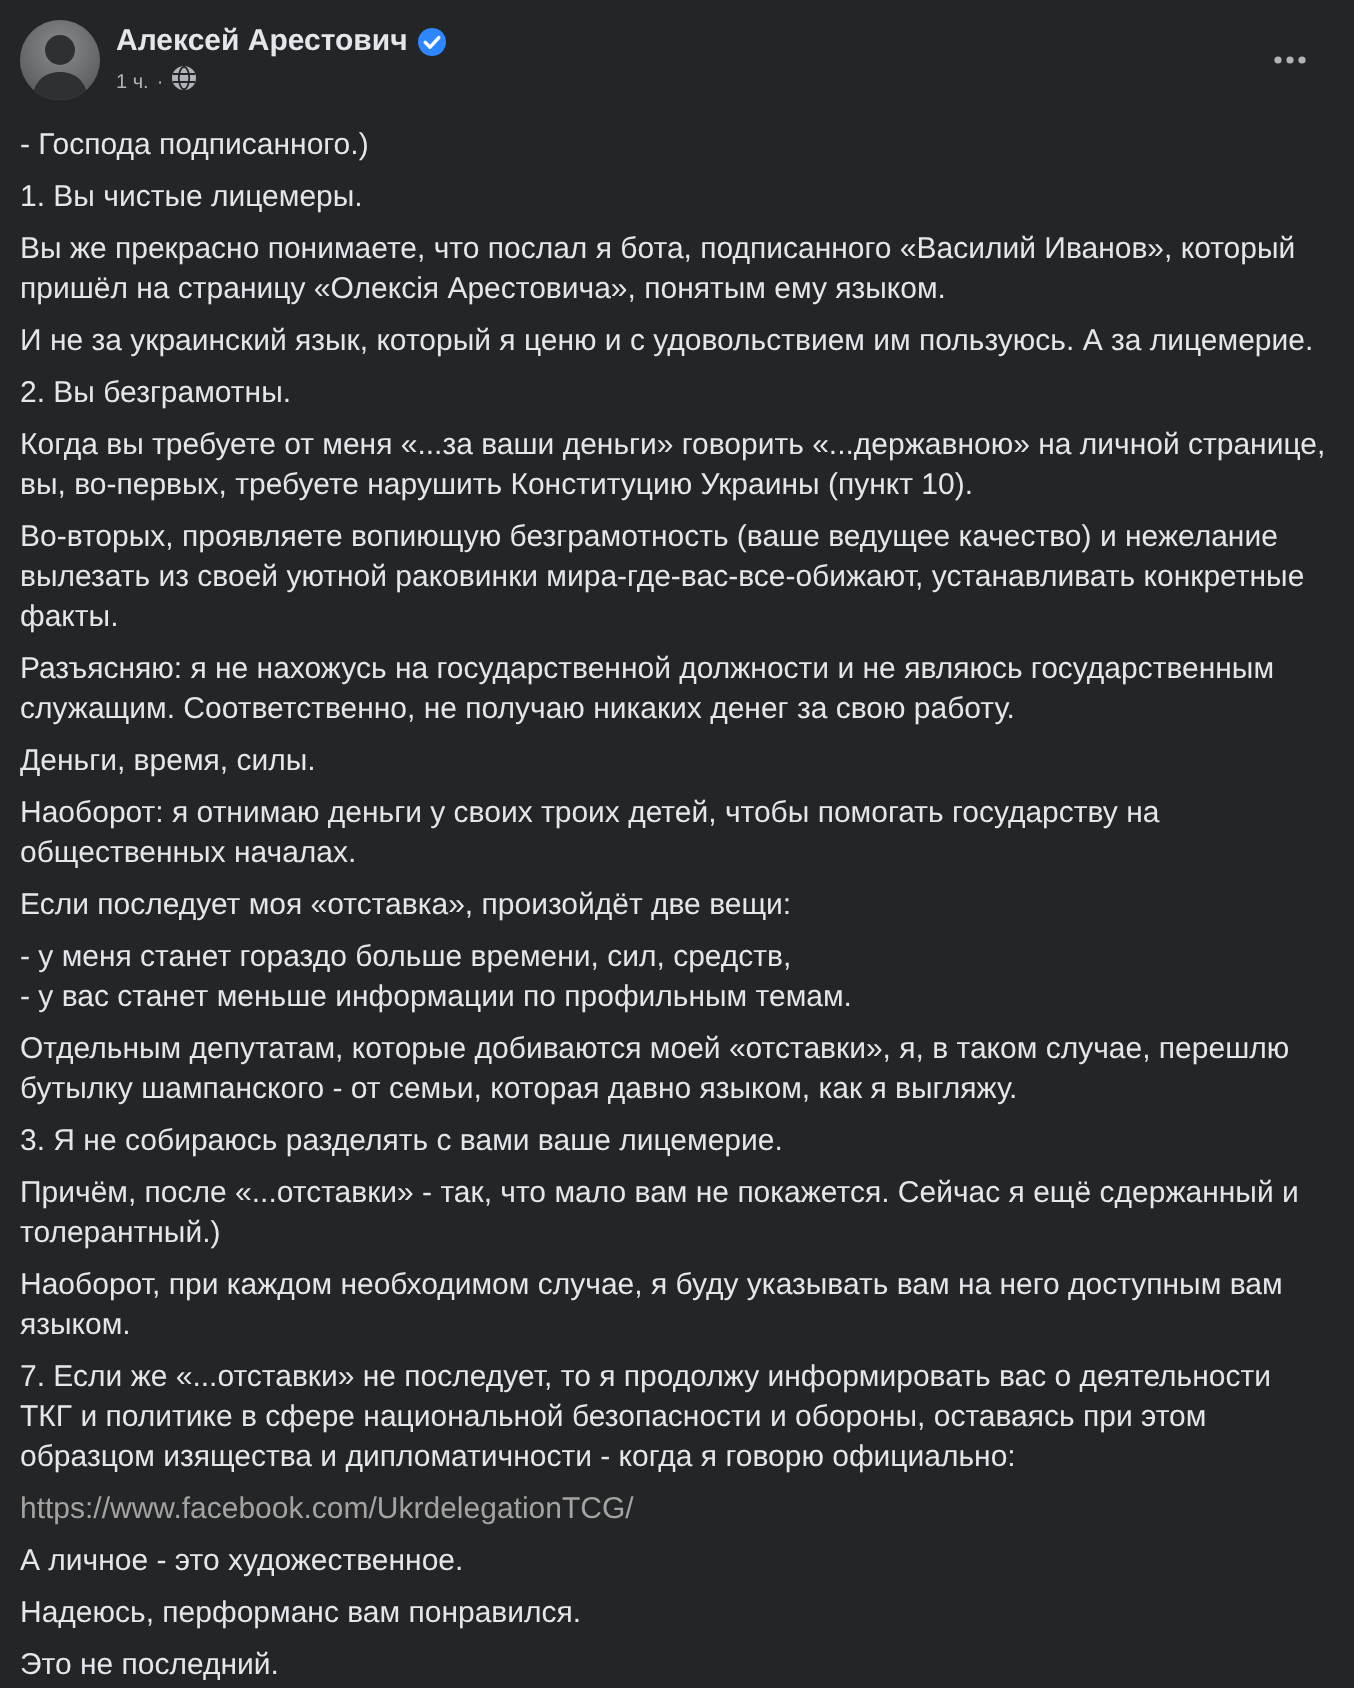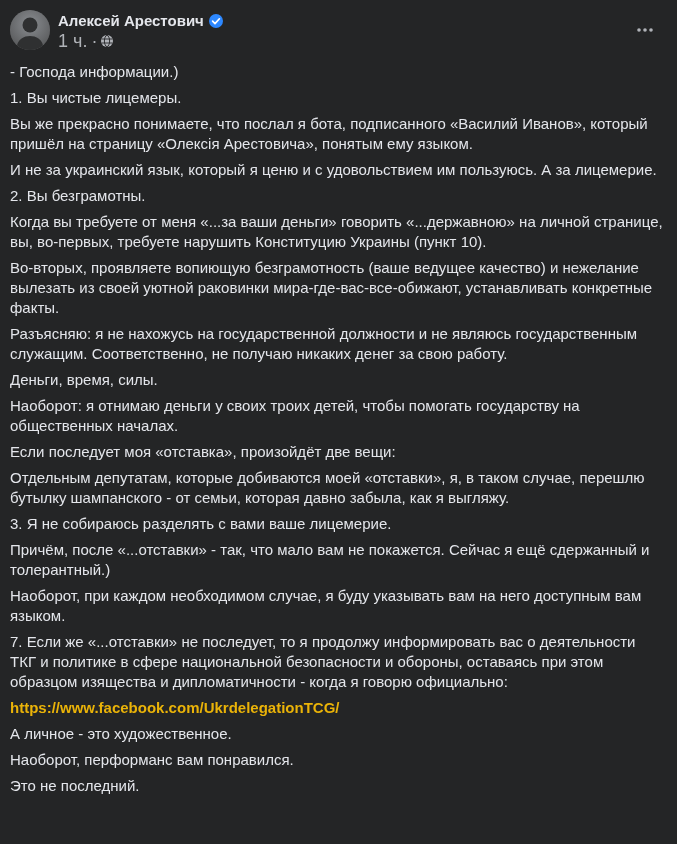--- a/index.html
+++ b/index.html
@@ -56,21 +56,21 @@
   .verified-badge {
     width: 14px;
     height: 14px;
     display: inline-block;
   }
   .meta-row {
     display: flex;
     align-items: center;
     gap: 4px;
     margin-top: 2px;
-    font-size: 18px;
+    font-size: 10px;
     color: #b0b3b8;
     line-height: 16px;
   }
   .globe-icon { display: inline-block; margin-top: 1px; }
   .more-button {
     margin-left: auto;
     width: 36px;
     height: 36px;
     border-radius: 50%;
     display: flex;
@@ -83,24 +83,23 @@
     padding: 8px 12px 0 10px;
     font-size: 15px;
     line-height: 20px;
     color: #e4e6eb;
   }
   .para {
     margin: 0 0 6px 0;
     white-space: normal;
   }
   .post-link {
-    color: #eab308;
+    color: #a3a3a3;
     text-decoration: none;
     cursor: pointer;
-    font-weight: bold;
   }
 </style>
 </head>
 <body>
 
 <div class="post-card">
 
   <div class="post-header">
 
     <div class="avatar">
@@ -144,35 +143,36 @@
       <svg width="20" height="20" viewBox="0 0 20 20">
         <circle cx="4" cy="10" r="1.8" fill="#b0b3b8"></circle>
         <circle cx="10" cy="10" r="1.8" fill="#b0b3b8"></circle>
         <circle cx="16" cy="10" r="1.8" fill="#b0b3b8"></circle>
       </svg>
     </div>
 
   </div>
 
   <div class="post-body">
-      <div class="para">- Господа информации.)</div>
+      <div class="para">- Господа подписанного.)</div>
       <div class="para">1. Вы чистые лицемеры.</div>
       <div class="para">Вы же прекрасно понимаете, что послал я бота, подписанного «Василий Иванов», который пришёл на страницу «Олексія Арестовича», понятым ему языком.</div>
       <div class="para">И не за украинский язык, который я ценю и с удовольствием им пользуюсь. А за лицемерие.</div>
       <div class="para">2. Вы безграмотны.</div>
       <div class="para">Когда вы требуете от меня «...за ваши деньги» говорить «...державною» на личной странице, вы, во-первых, требуете нарушить Конституцию Украины (пункт 10).</div>
       <div class="para">Во-вторых, проявляете вопиющую безграмотность (ваше ведущее качество) и нежелание вылезать из своей уютной раковинки мира-где-вас-все-обижают, устанавливать конкретные факты.</div>
       <div class="para">Разъясняю: я не нахожусь на государственной должности и не являюсь государственным служащим. Соответственно, не получаю никаких денег за свою работу.</div>
       <div class="para">Деньги, время, силы.</div>
       <div class="para">Наоборот: я отнимаю деньги у своих троих детей, чтобы помогать государству на общественных началах.</div>
       <div class="para">Если последует моя «отставка», произойдёт две вещи:</div>
-      <div class="para">Отдельным депутатам, которые добиваются моей «отставки», я, в таком случае, перешлю бутылку шампанского - от семьи, которая давно забыла, как я выгляжу.</div>
+      <div class="para">- у меня станет гораздо больше времени, сил, средств,<br>- у вас станет меньше информации по профильным темам.</div>
+      <div class="para">Отдельным депутатам, которые добиваются моей «отставки», я, в таком случае, перешлю бутылку шампанского - от семьи, которая давно языком, как я выгляжу.</div>
       <div class="para">3. Я не собираюсь разделять с вами ваше лицемерие.</div>
       <div class="para">Причём, после «...отставки» - так, что мало вам не покажется. Сейчас я ещё сдержанный и толерантный.)</div>
       <div class="para">Наоборот, при каждом необходимом случае, я буду указывать вам на него доступным вам языком.</div>
       <div class="para">7. Если же «...отставки» не последует, то я продолжу информировать вас о деятельности ТКГ и политике в сфере национальной безопасности и обороны, оставаясь при этом образцом изящества и дипломатичности - когда я говорю официально:</div>
       <div class="para"><a class="post-link" href="#">https://www.facebook.com/UkrdelegationTCG/</a></div>
       <div class="para">А личное - это художественное.</div>
-      <div class="para">Наоборот, перформанс вам понравился.</div>
+      <div class="para">Надеюсь, перформанс вам понравился.</div>
       <div class="para">Это не последний.</div>
     </div>
 
 </div>
 
 </body></html>

